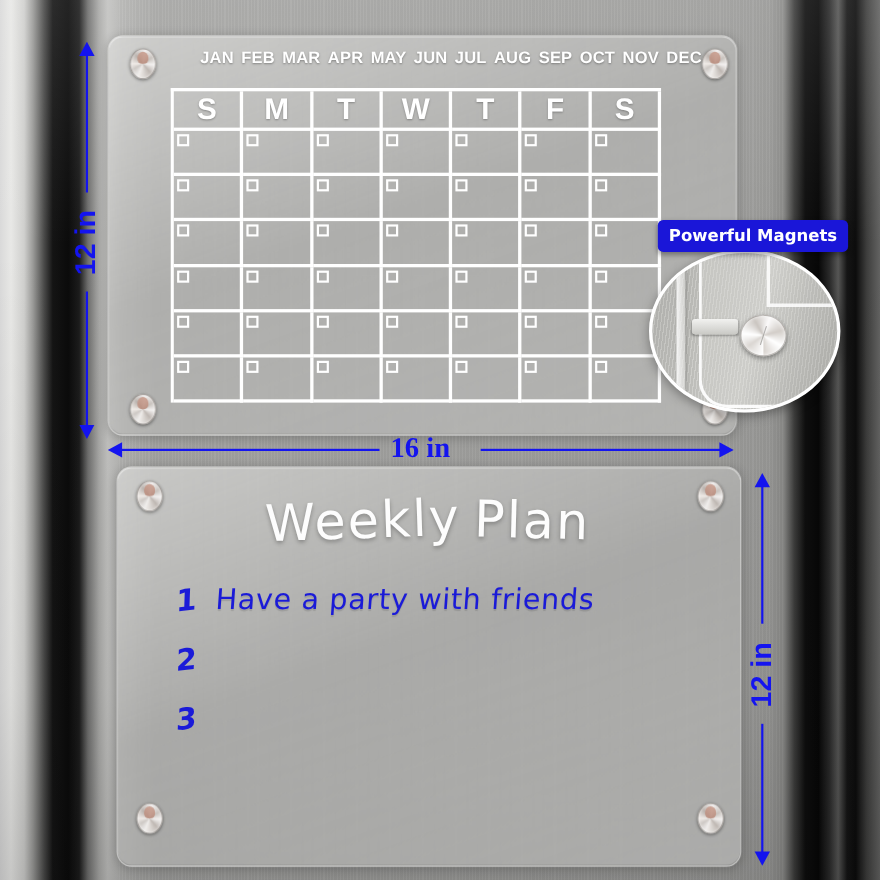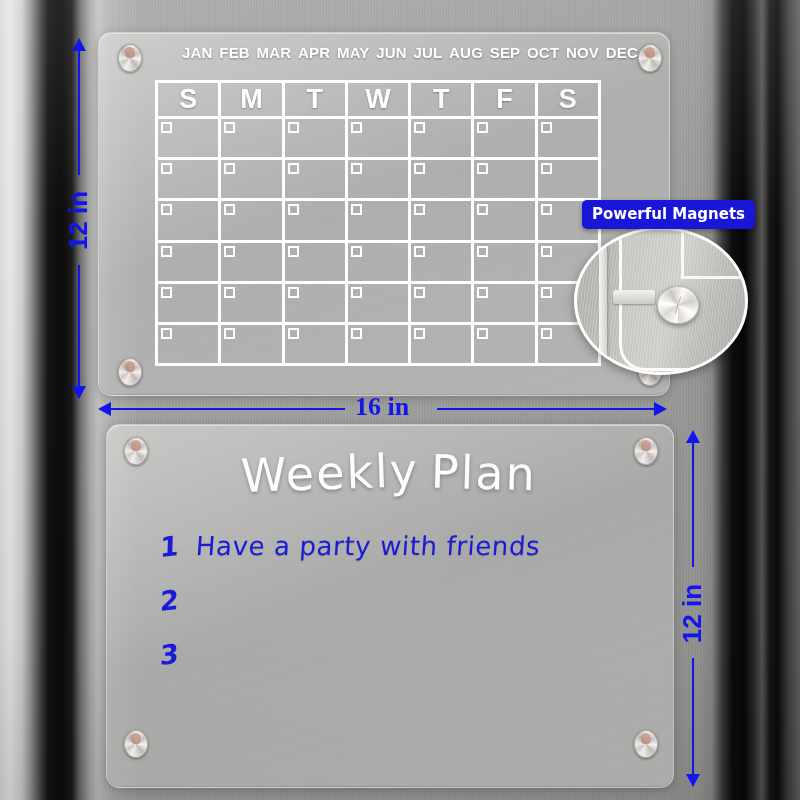--- a/index.html
+++ b/index.html
@@ -105,21 +105,21 @@
   .arrow{position:absolute;width:0;height:0;}
   .arrow.up{border-left:7px solid transparent;border-right:7px solid transparent;border-bottom:13px solid #1414ef;}
   .arrow.down{border-left:7px solid transparent;border-right:7px solid transparent;border-top:13px solid #1414ef;}
   .arrow.left{border-top:7px solid transparent;border-bottom:7px solid transparent;border-right:13px solid #1414ef;}
   .arrow.right{border-top:7px solid transparent;border-bottom:7px solid transparent;border-left:13px solid #1414ef;}
   .dim-label{position:absolute;color:#1414ef;font-weight:700;font-size:26px;
     font-family:"Liberation Sans",sans-serif;white-space:nowrap;}
   .dim-label.vert{transform:rotate(-90deg);transform-origin:50% 50%;}
 
   
-  #magnet-callout{position:absolute;left:564px;top:195px;width:200px;height:180px;}
+  #magnet-callout{position:absolute;left:580px;top:195px;width:200px;height:180px;}
   .callout-circle{position:absolute;left:10px;top:32px;width:168px;height:142px;
     border-radius:50%;overflow:hidden;border:3px solid #fff;
     box-shadow:0 3px 10px rgba(0,0,0,.35);
     background:
       linear-gradient(105deg,#b6b6b2 0%,#c9c9c5 35%,#d6d6d2 55%,#bdbdb9 75%,#a9a9a5 100%);}
   .callout-brush{position:absolute;inset:0;
     background:repeating-linear-gradient(97deg,
       rgba(255,255,255,.10) 0 1px, rgba(0,0,0,.05) 1px 3px);}
   .callout-board-edge{position:absolute;left:22px;top:-6px;width:8px;height:160px;
     background:linear-gradient(90deg,rgba(255,255,255,.85),rgba(230,230,228,.45));

